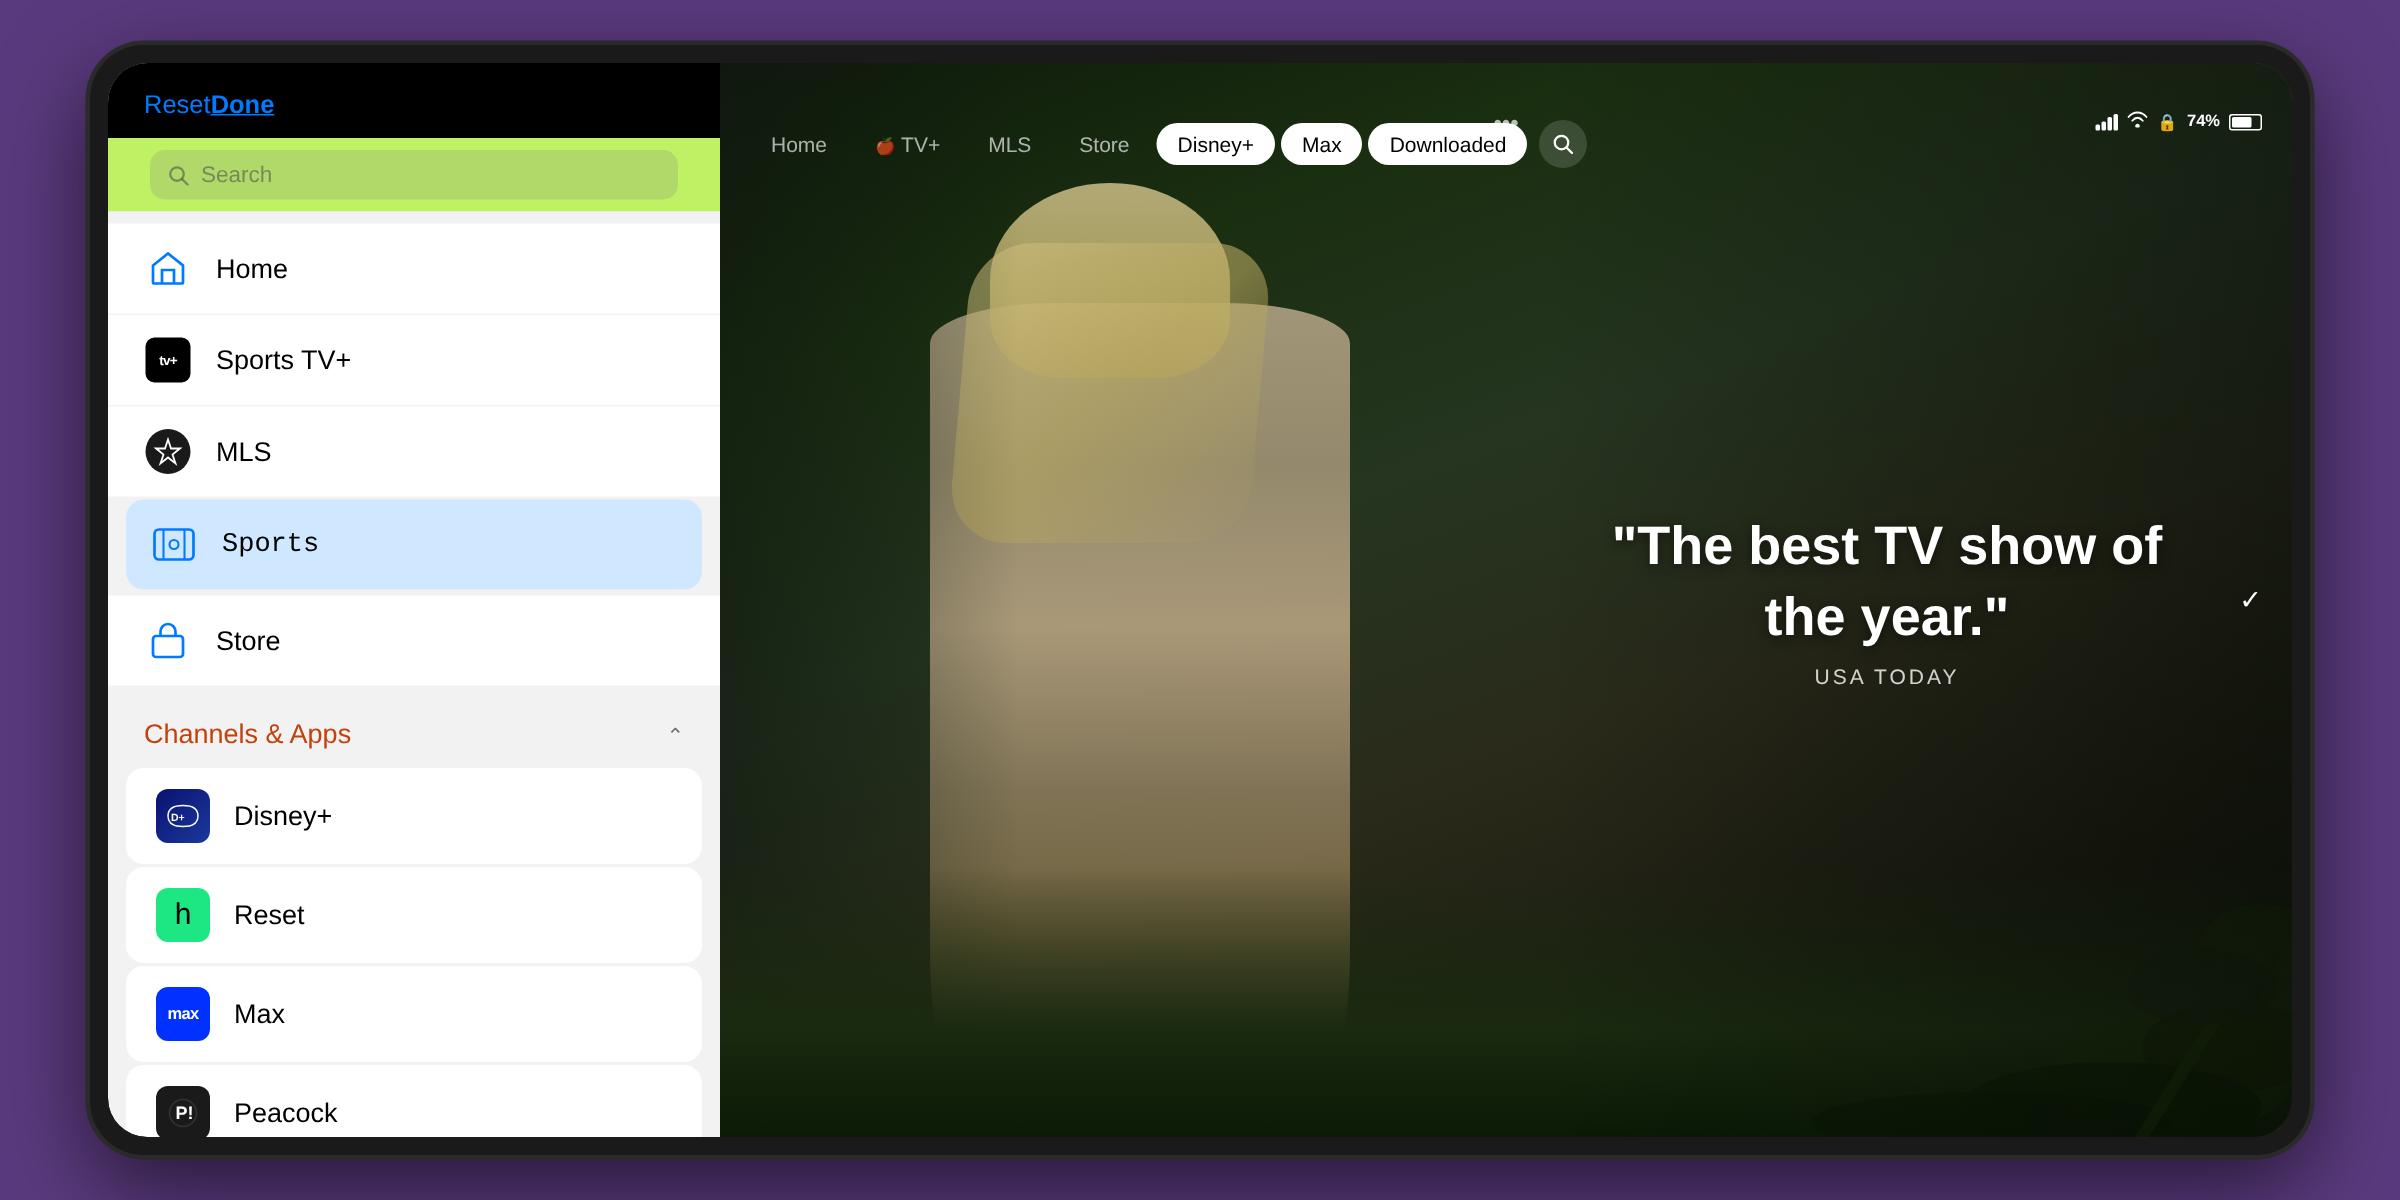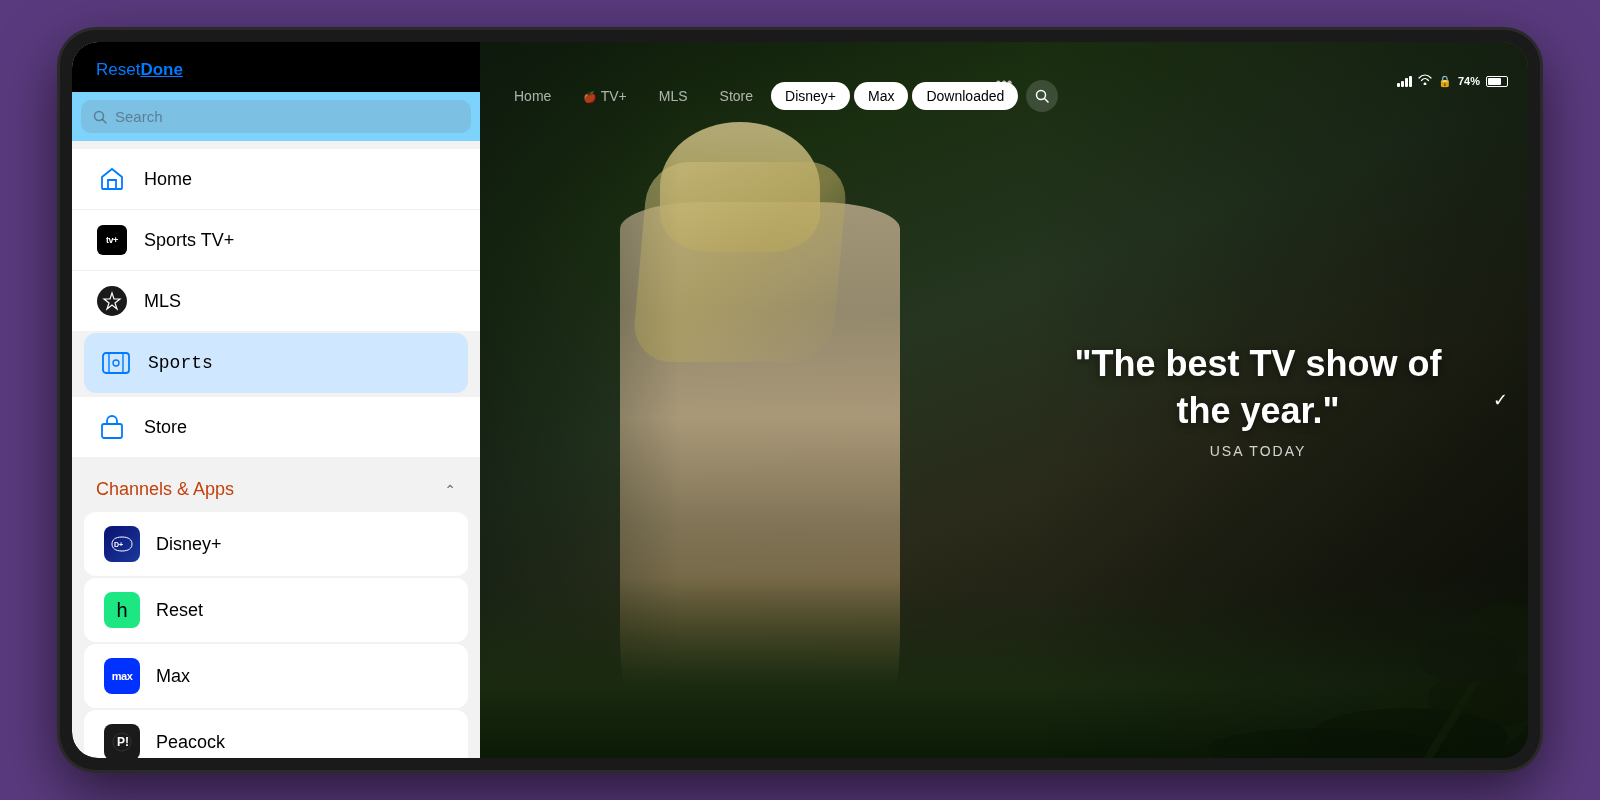--- a/index.html
+++ b/index.html
@@ -165,22 +165,22 @@
     }
 
     .header-btn.done {
       color: #007AFF;
       font-weight: 600;
       text-decoration: underline;
     }
 
     
     .search-area {
-      background: #7dd3fc;
-      padding: 8px 9px;
+      background: #bef264;
+      padding: 8px 28px;
       display: flex;
       align-items: center;
       gap: 8px;
     }
 
     .search-bar {
       background: rgba(120,120,128,0.2);
       border-radius: 10px;
       padding: 8px 12px;
       display: flex;

